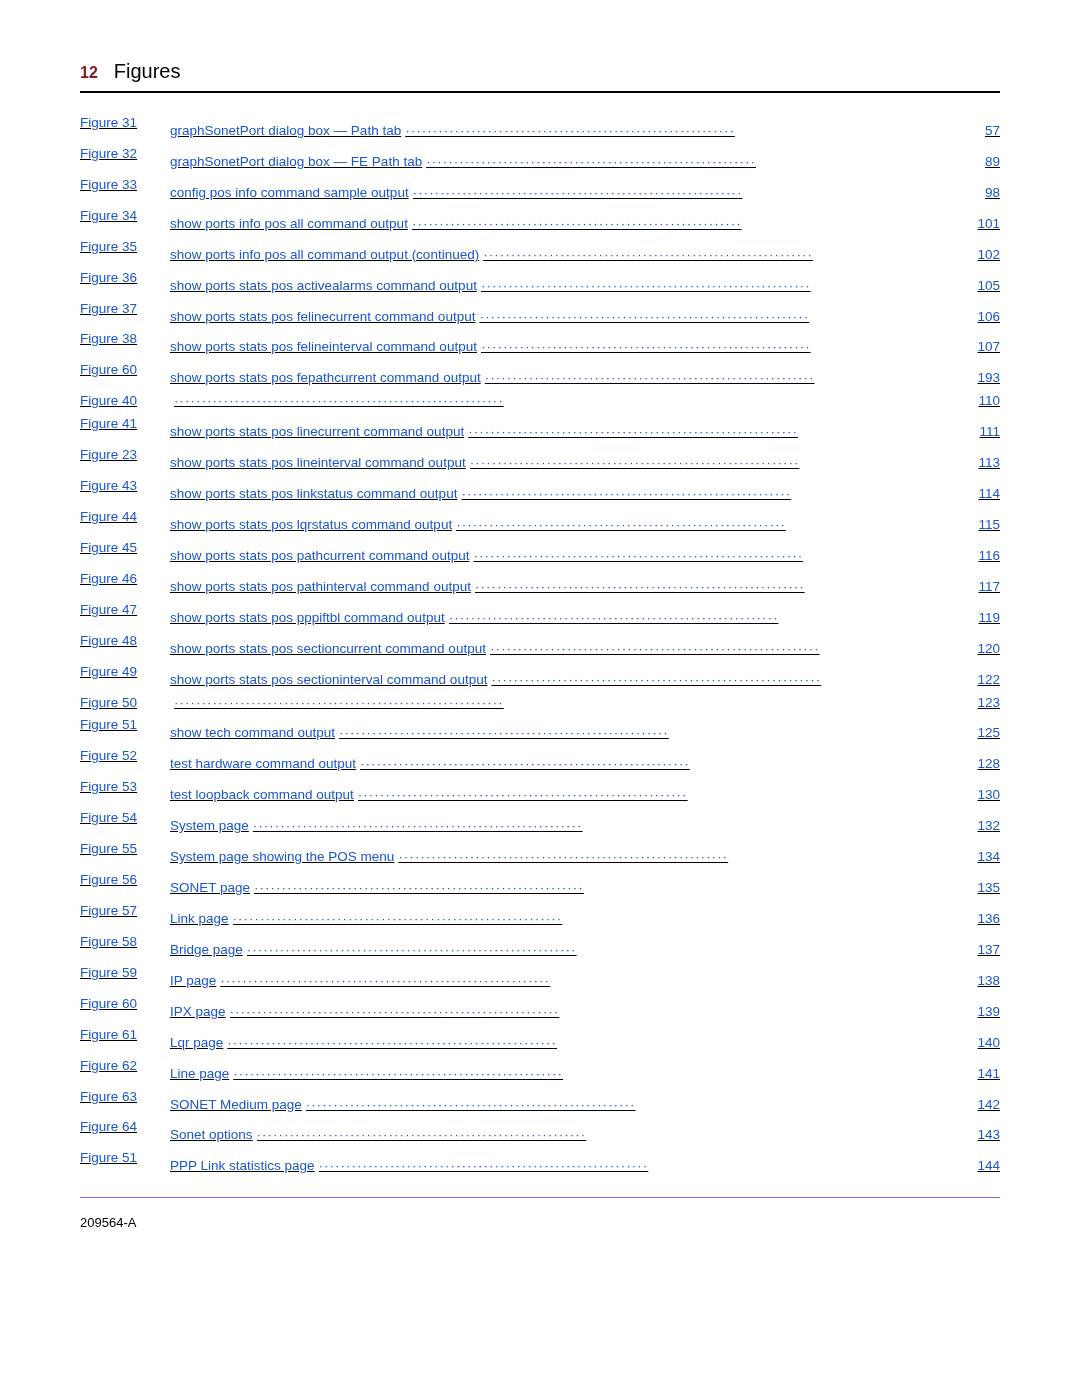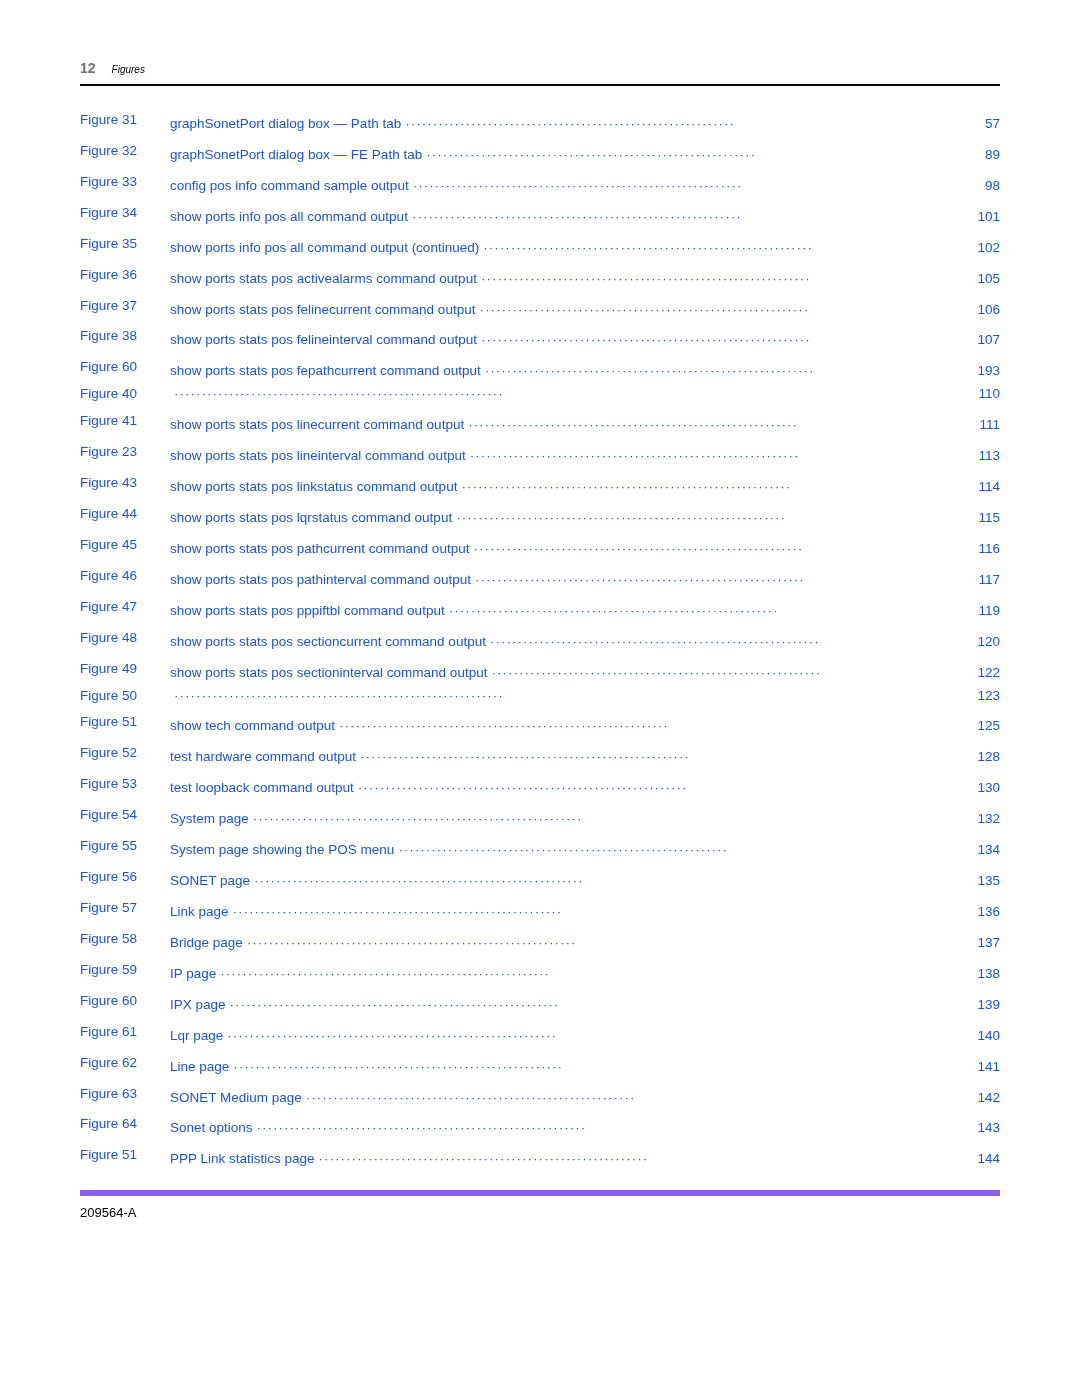--- a/index.html
+++ b/index.html
@@ -21,34 +21,34 @@
     }
     .header-section {
       border-bottom: 2px solid #000000;
       padding-bottom: 8px;
       margin-bottom: 20px;
       display: flex;
       align-items: baseline;
     }
     .header-number {
       font-weight: bold;
-      font-size: 14px;
+      font-size: 16px;
       margin-right: 16px;
-      color: #737373;
+      color: #7f1d1d;
     }
     .header-title {
-      font-size: 10px;
+      font-size: 20px;
       color: #000000;
-      font-style: italic;
     }
     .toc-row {
       display: flex;
-      align-items: center;
+      align-items: flex-start;
       margin-bottom: 2px;
       line-height: 1.55;
+      text-decoration: underline;
     }
     .fig-label {
       color: #1a56cc;
       font-size: 13.5px;
       min-width: 90px;
       text-decoration: none;
       flex-shrink: 0;
     }
     .fig-title {
       color: #1a56cc;
@@ -71,23 +71,23 @@
       font-size: 13.5px;
     }
     .fig-page {
       color: #1a56cc;
       font-size: 13.5px;
       text-align: right;
       min-width: 35px;
       flex-shrink: 0;
     }
     .footer-section {
-      border-top: 6px solid #8b5cf6;
+      border-top: 1px solid #8b5cf6;
       margin-top: 20px;
-      padding-top: 8px;
+      padding-top: 16px;
     }
     .footer-text {
       font-size: 13px;
       color: #000000;
     }
   </style>
 </head>
 <body>
 
 <div class="page-container">

